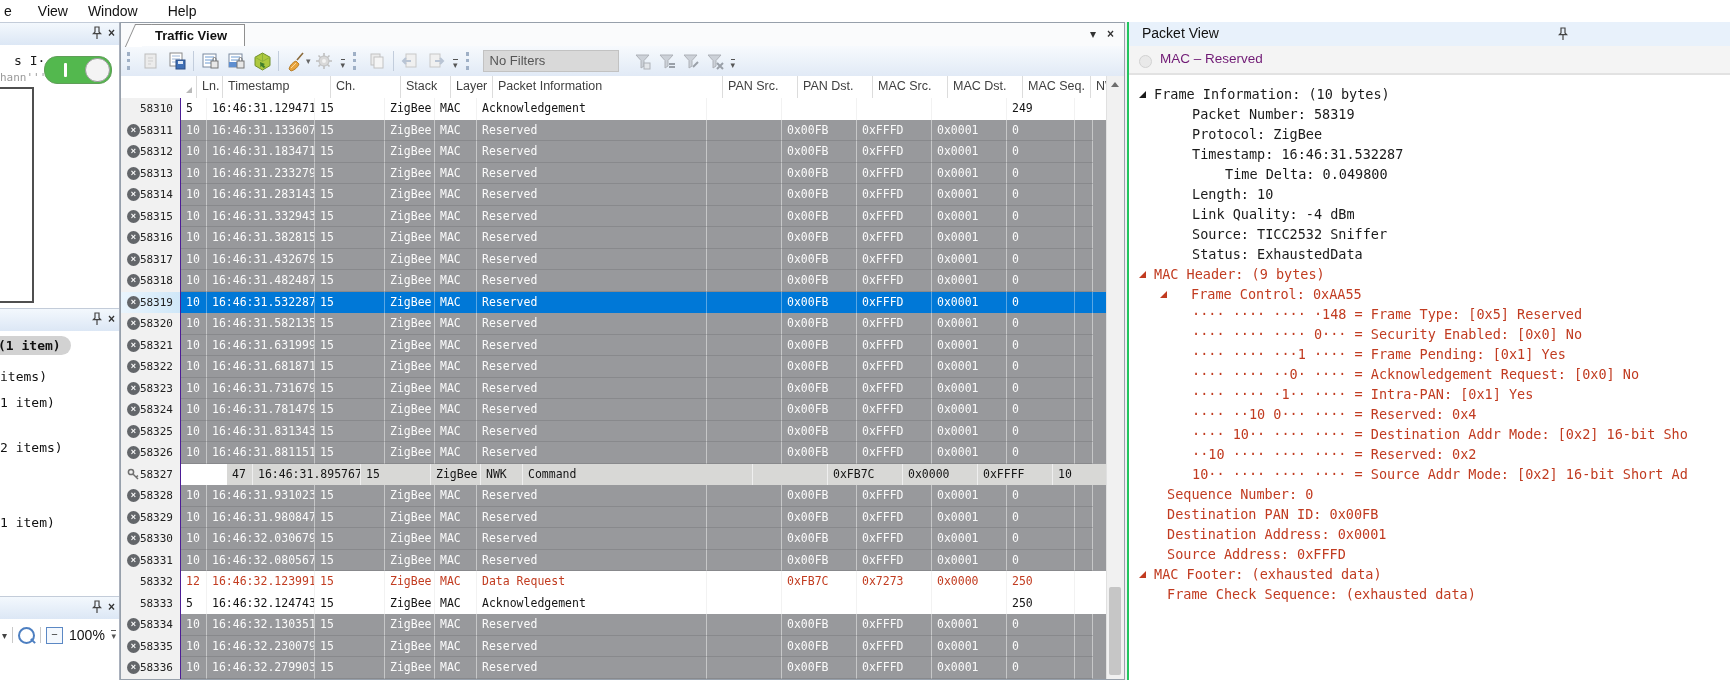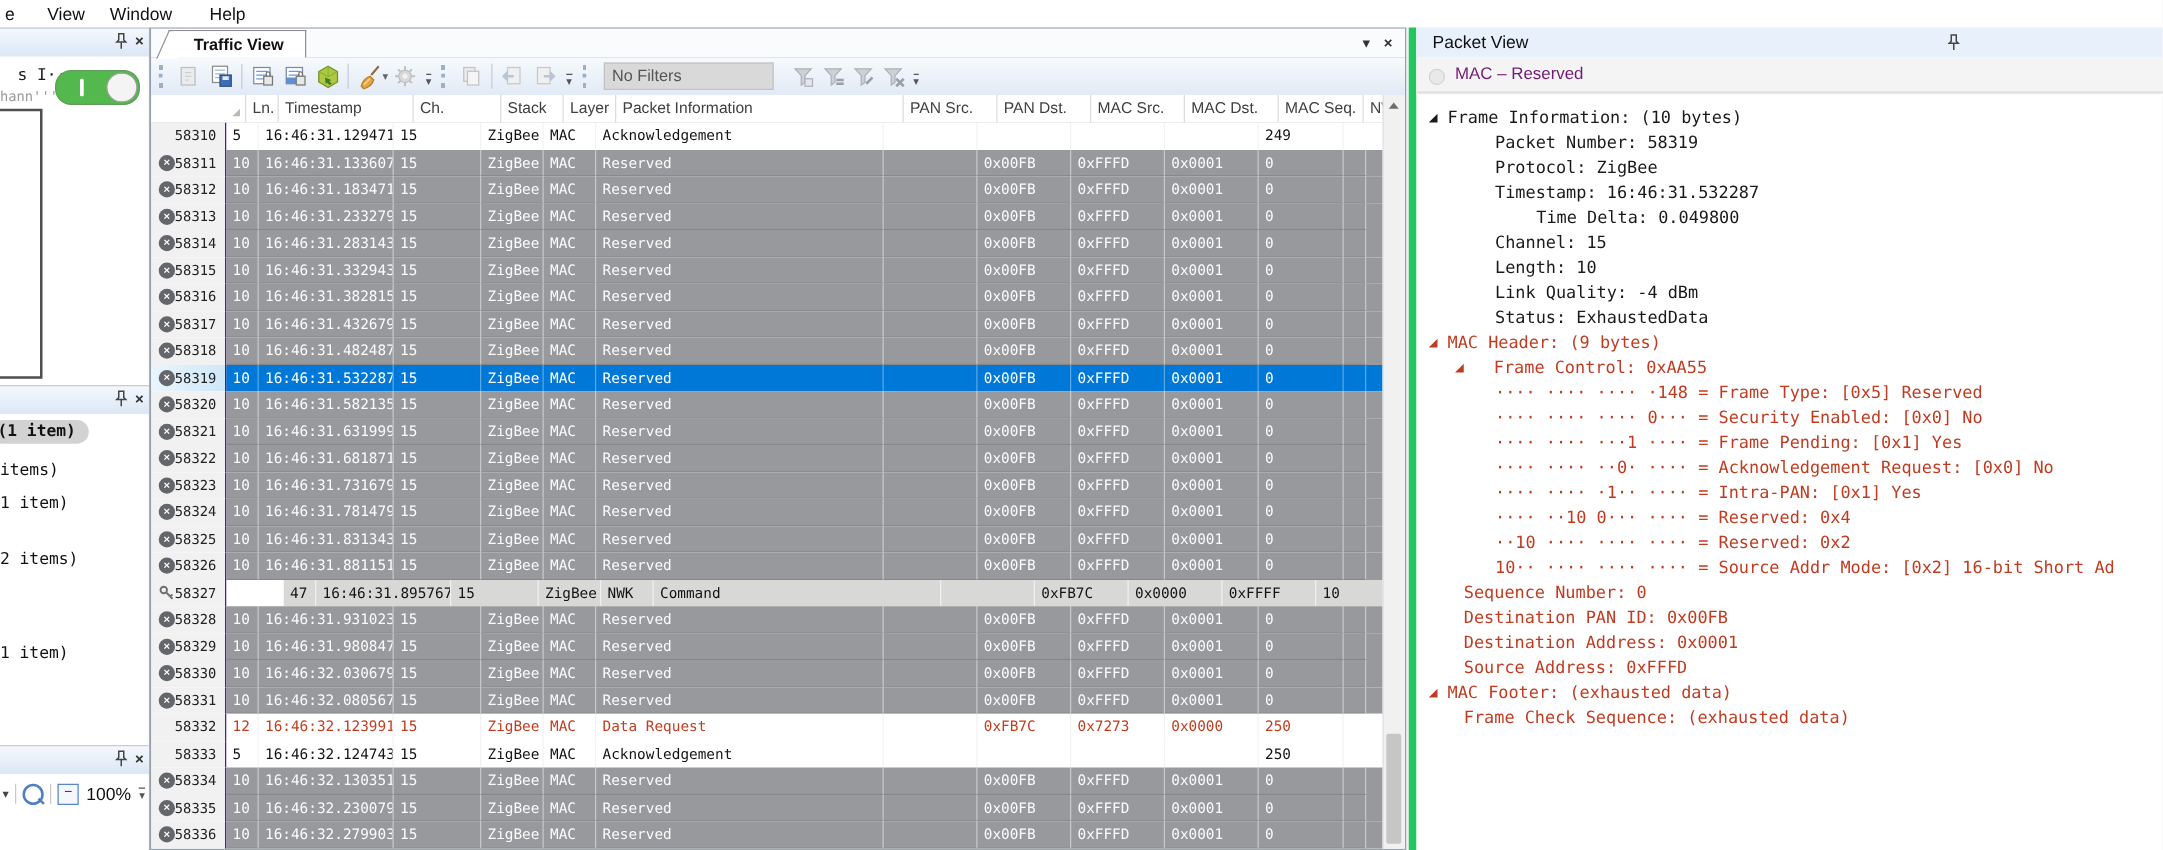--- a/index.html
+++ b/index.html
@@ -101,21 +101,21 @@
   .row.light .cell{border-right:1px solid rgba(255,255,255,0.6);}
   .row.selected .cellwrap{background:#0078d7;color:#ffffff;}
   .row.selected .cell{border-right:1px solid rgba(255,255,255,0.35);}
 
   
   #vscroll{position:absolute;right:0;top:53px;width:17px;height:603px;background:#f1f1f1;border-left:1px solid #e0e0e0;}
   #vscroll .up{position:absolute;left:4px;top:6px;width:0;height:0;border-left:4px solid transparent;border-right:4px solid transparent;border-bottom:5px solid #6e6e6e;}
   #vscroll .thumb{position:absolute;left:2px;bottom:4px;width:12px;height:88px;background:#c6c6c6;border-radius:2px;}
 
   
-  #packet{position:absolute;left:1127px;top:22px;width:603px;height:658px;background:#ffffff;border-left:6px solid #22c55e;box-sizing:border-box;}
+  #packet{position:absolute;left:1127px;top:22px;width:603px;height:658px;background:#ffffff;border-left:2px solid #22c55e;box-sizing:border-box;}
   #pv-title{position:absolute;left:0;top:0;width:100%;height:24px;background:#e8f1fb;}
   #pv-title .t{position:absolute;left:13px;top:3px;font-size:14px;color:#111;}
   #pv-title .hdr-btns{right:162px;top:5px;}
   #pv-sub{position:absolute;left:0;top:24px;width:100%;height:27px;background:#f4f4f4;border-bottom:2px solid #e2e2e2;}
   #pv-sub .dot{position:absolute;left:10px;top:9px;width:11px;height:11px;border-radius:50%;background:#e9e9e9;border:1px solid #d2d2d2;}
   #pv-sub .s{position:absolute;left:31px;top:5px;font-size:13.5px;color:#701a75;}
   #pv-tree{position:absolute;left:0;top:53px;width:100%;height:605px;overflow:hidden;padding-top:9px;box-sizing:border-box;}
   .tline{position:relative;height:20px;line-height:20px;font-family:"DejaVu Sans Mono",monospace;font-size:13.5px;color:#1a1a1a;white-space:pre;overflow:hidden;}
   .tline.red{color:#c13b20;}
   .tarrow{position:absolute;top:7px;width:0;height:0;border-bottom:7px solid currentColor;border-left:7px solid transparent;}
@@ -881,32 +881,33 @@
   <div id="pv-sub">
     <span class="dot"></span>
     <span class="s">MAC – Reserved</span>
   </div>
   <div id="pv-tree">
       <div class="tline" style="padding-left: 25px;"><span class="tarrow" style="left: 10px;"></span><span>Frame Information: (10 bytes)</span></div>
       <div class="tline" style="padding-left: 63px;"><span>Packet Number: 58319</span></div>
       <div class="tline" style="padding-left: 63px;"><span>Protocol: ZigBee</span></div>
       <div class="tline" style="padding-left: 63px;"><span>Timestamp: 16:46:31.532287</span></div>
       <div class="tline" style="padding-left: 96px;"><span>Time Delta: 0.049800</span></div>
-      <div class="tline" style="padding-left: 63px;"><span>Channel: 15</span></div>
       <div class="tline" style="padding-left: 63px;"><span>Length: 10</span></div>
       <div class="tline" style="padding-left: 63px;"><span>Link Quality: -4 dBm</span></div>
+      <div class="tline" style="padding-left: 63px;"><span>Source: TICC2532 Sniffer</span></div>
       <div class="tline" style="padding-left: 63px;"><span>Status: ExhaustedData</span></div>
       <div class="tline red" style="padding-left: 25px;"><span class="tarrow" style="left: 10px;"></span><span>MAC Header: (9 bytes)</span></div>
       <div class="tline red" style="padding-left: 62px;"><span class="tarrow" style="left: 31px;"></span><span>Frame Control: 0xAA55</span></div>
       <div class="tline red" style="padding-left: 63px;"><span>···· ···· ···· ·148 = Frame Type: [0x5] Reserved</span></div>
       <div class="tline red" style="padding-left: 63px;"><span>···· ···· ···· 0··· = Security Enabled: [0x0] No</span></div>
       <div class="tline red" style="padding-left: 63px;"><span>···· ···· ···1 ···· = Frame Pending: [0x1] Yes</span></div>
       <div class="tline red" style="padding-left: 63px;"><span>···· ···· ··0· ···· = Acknowledgement Request: [0x0] No</span></div>
       <div class="tline red" style="padding-left: 63px;"><span>···· ···· ·1·· ···· = Intra-PAN: [0x1] Yes</span></div>
       <div class="tline red" style="padding-left: 63px;"><span>···· ··10 0··· ···· = Reserved: 0x4</span></div>
+      <div class="tline red" style="padding-left: 63px;"><span>···· 10·· ···· ···· = Destination Addr Mode: [0x2] 16-bit Sho</span></div>
       <div class="tline red" style="padding-left: 63px;"><span>··10 ···· ···· ···· = Reserved: 0x2</span></div>
       <div class="tline red" style="padding-left: 63px;"><span>10·· ···· ···· ···· = Source Addr Mode: [0x2] 16-bit Short Ad</span></div>
       <div class="tline red" style="padding-left: 38px;"><span>Sequence Number: 0</span></div>
       <div class="tline red" style="padding-left: 38px;"><span>Destination PAN ID: 0x00FB</span></div>
       <div class="tline red" style="padding-left: 38px;"><span>Destination Address: 0x0001</span></div>
       <div class="tline red" style="padding-left: 38px;"><span>Source Address: 0xFFFD</span></div>
       <div class="tline red" style="padding-left: 25px;"><span class="tarrow" style="left: 10px;"></span><span>MAC Footer: (exhausted data)</span></div>
       <div class="tline red" style="padding-left: 38px;"><span>Frame Check Sequence: (exhausted data)</span></div>
     </div>
 </div>

